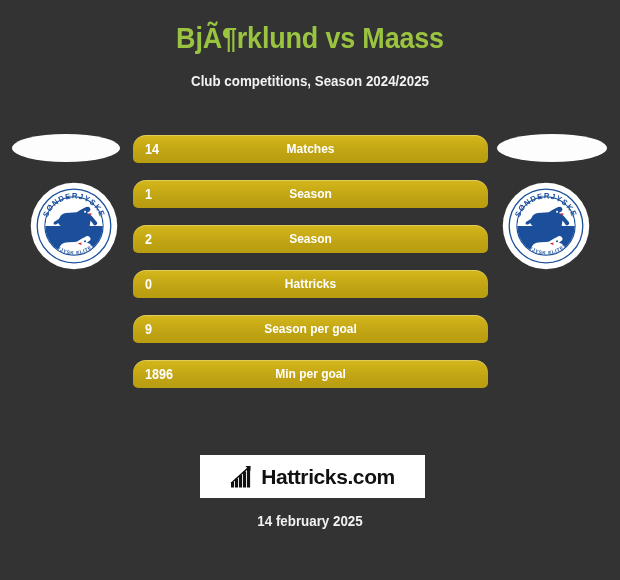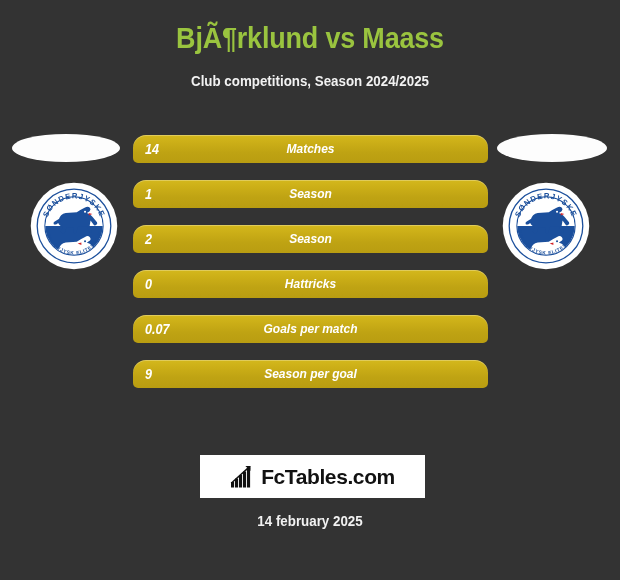--- a/index.html
+++ b/index.html
@@ -91,21 +91,20 @@
     height: 28px;
     margin-bottom: 17px;
     border-radius: 13px 13px 5px 5px;
     background: linear-gradient(to bottom,
                 #d4b81c 0%,
                 #cbae17 28%,
                 #bfa313 62%,
                 #b99d11 100%);
     box-shadow: inset 0 1px 0 rgba(255,255,255,0.28);
     overflow: hidden;
-    font-style: italic;
   }
   .bar-value {
     position: absolute;
     left: 12px;
     top: 0;
     line-height: 28px;
     color: #ffffff;
     font-size: 14px;
     font-weight: bold;
     transform: scaleX(0.9);
@@ -259,37 +258,37 @@
     </div>
     <div class="bar-row">
       <span class="bar-value">2</span>
       <span class="bar-label">Season</span>
     </div>
     <div class="bar-row">
       <span class="bar-value">0</span>
       <span class="bar-label">Hattricks</span>
     </div>
     <div class="bar-row">
-      <span class="bar-value">0.07</span>
-      <span class="bar-label">Goals per match</span>
-    </div>
-    <div class="bar-row">
       <span class="bar-value">9</span>
       <span class="bar-label">Season per goal</span>
+    </div>
+    <div class="bar-row">
+      <span class="bar-value">1896</span>
+      <span class="bar-label">Min per goal</span>
     </div>
   </div>
 
   <div class="logo-box">
     <svg class="logo-icon" viewBox="0 0 24 24" xmlns="http://www.w3.org/2000/svg">
       <rect x="1" y="17" width="3.1" height="5.5" fill="#111111"></rect>
       <rect x="5" y="13.5" width="3.1" height="9" fill="#111111"></rect>
       <rect x="9" y="10" width="3.1" height="12.5" fill="#111111"></rect>
       <rect x="13" y="6.5" width="3.1" height="16" fill="#111111"></rect>
       <rect x="17" y="3" width="3.1" height="19.5" fill="#111111"></rect>
       <path d="M1.2 18.2 L19.6 1.6" stroke="#111111" stroke-width="1.5" fill="none"></path>
       <path d="M15.4 1.1 L20.6 0.9 L20.4 6.1 Z" fill="#111111"></path>
     </svg>
-    <span class="logo-text">FcTables.com</span>
+    <span class="logo-text">Hattricks.com</span>
   </div>
 
   <div class="footer-date">14 february 2025</div>
 
 </div>
 
 </body></html>

